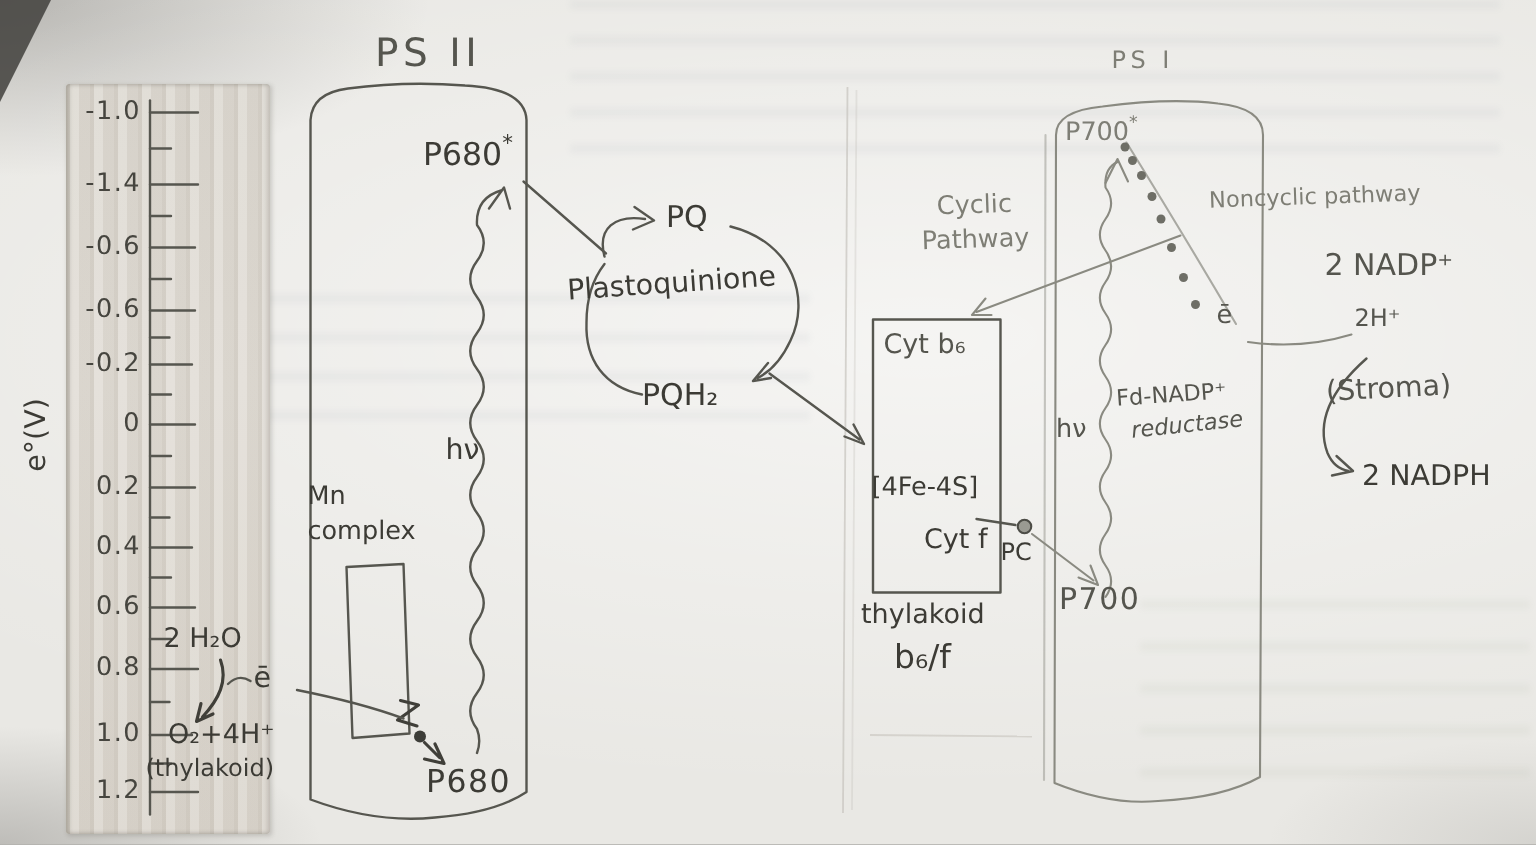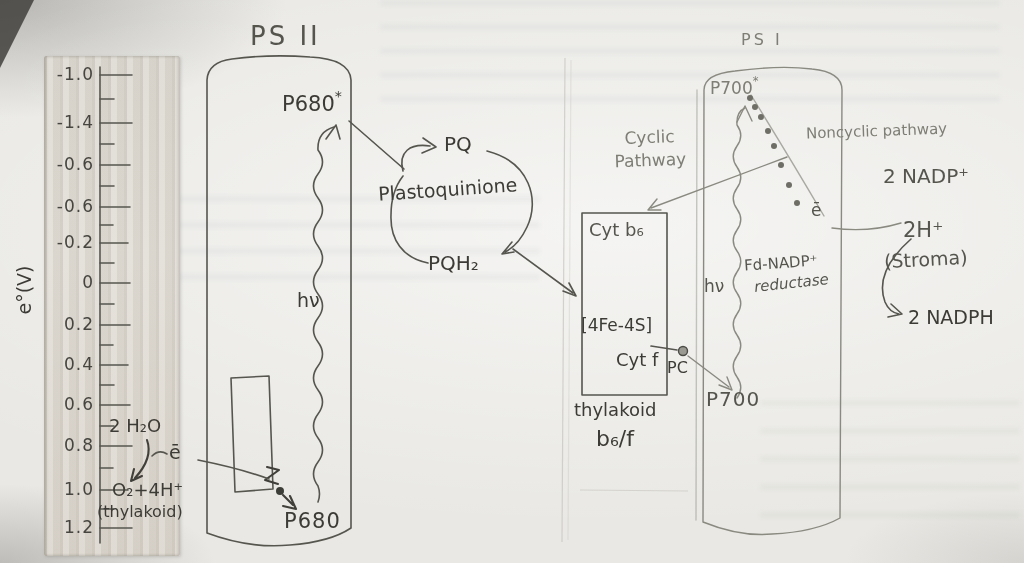--- a/index.html
+++ b/index.html
@@ -132,20 +132,22 @@
       <div class="tick" style="top: 435px;">0.8</div>
       <div class="tick" style="top: 479px;">1.0</div>
       <div class="tick" style="top: 517px;">1.2</div>
     </div>
 
   <div class="lbl med" style="left:250px; top:8px; font-size:26px; letter-spacing:3px;margin-top:13px;">PS II</div>
   <div class="lbl dark" style="left:282px; top:90px; font-size:21px;">
     <span>P680</span><sup>*</sup>
   </div>
   <div class="lbl dark" style="left:297px; top:289px; font-size:19px;">hν</div>
+  <div class="lbl dark pre" style="left:205px; top:320px; font-size:17px;">Mn
+complex</div>
   <div class="lbl dark" style="left:284px; top:509px; font-size:21px; letter-spacing:1px;">P680</div>
   <div class="lbl dark" style="left:109px; top:415px; font-size:18px;">2 H₂O</div>
   <div class="lbl dark" style="left:169px; top:441px; font-size:19px;">ē</div>
   <div class="lbl dark" style="left:112px; top:479px; font-size:18px;">O₂+4H⁺</div>
   <div class="lbl dark" style="left:97px; top:502px; font-size:16px;">(thylakoid)</div>
 
   <div class="lbl dark" style="left:444px; top:132px; font-size:20px;">PQ</div>
   <div class="lbl dark" style="left:378px; top:178px; font-size:19px; transform:rotate(-4deg);">Plastoquinione</div>
   <div class="lbl dark" style="left:428px; top:251px; font-size:20px;">PQH₂</div>
 
@@ -162,17 +164,17 @@
   <div class="lbl light" style="left:741px; top:30px; font-size:16px; letter-spacing:3px;">PS I</div>
   <div class="lbl light" style="left:710px; top:76px; font-size:17px;">
     <span>P700</span><sup>*</sup>
   </div>
   <div class="lbl med" style="left:704px; top:276px; font-size:17px;">hν</div>
   <div class="lbl med" style="left:744px; top:254px; font-size:15px; transform:rotate(-4deg);">Fd-NADP⁺</div>
   <div class="lbl med" style="left:754px; top:274px; font-size:15px; font-style:italic; transform:rotate(-6deg);">reductase</div>
 
   <div class="lbl light" style="left:806px; top:122px; font-size:15px; transform:rotate(-2deg);">Noncyclic pathway</div>
   <div class="lbl med" style="left:883px; top:164px; font-size:20px;">2 NADP⁺</div>
-  <div class="lbl med" style="left:903px; top:218px; font-size:21px;">2H⁺</div>
+  <div class="lbl med" style="left:903px; top:202px; font-size:16px;">2H⁺</div>
   <div class="lbl med" style="left:811px; top:200px; font-size:17px;">ē</div>
   <div class="lbl med" style="left:884px; top:248px; font-size:19px; transform:rotate(-3deg);">(Stroma)</div>
   <div class="lbl dark" style="left:908px; top:306px; font-size:19px;">2 NADPH</div>
 </div>
 
 </body></html>

